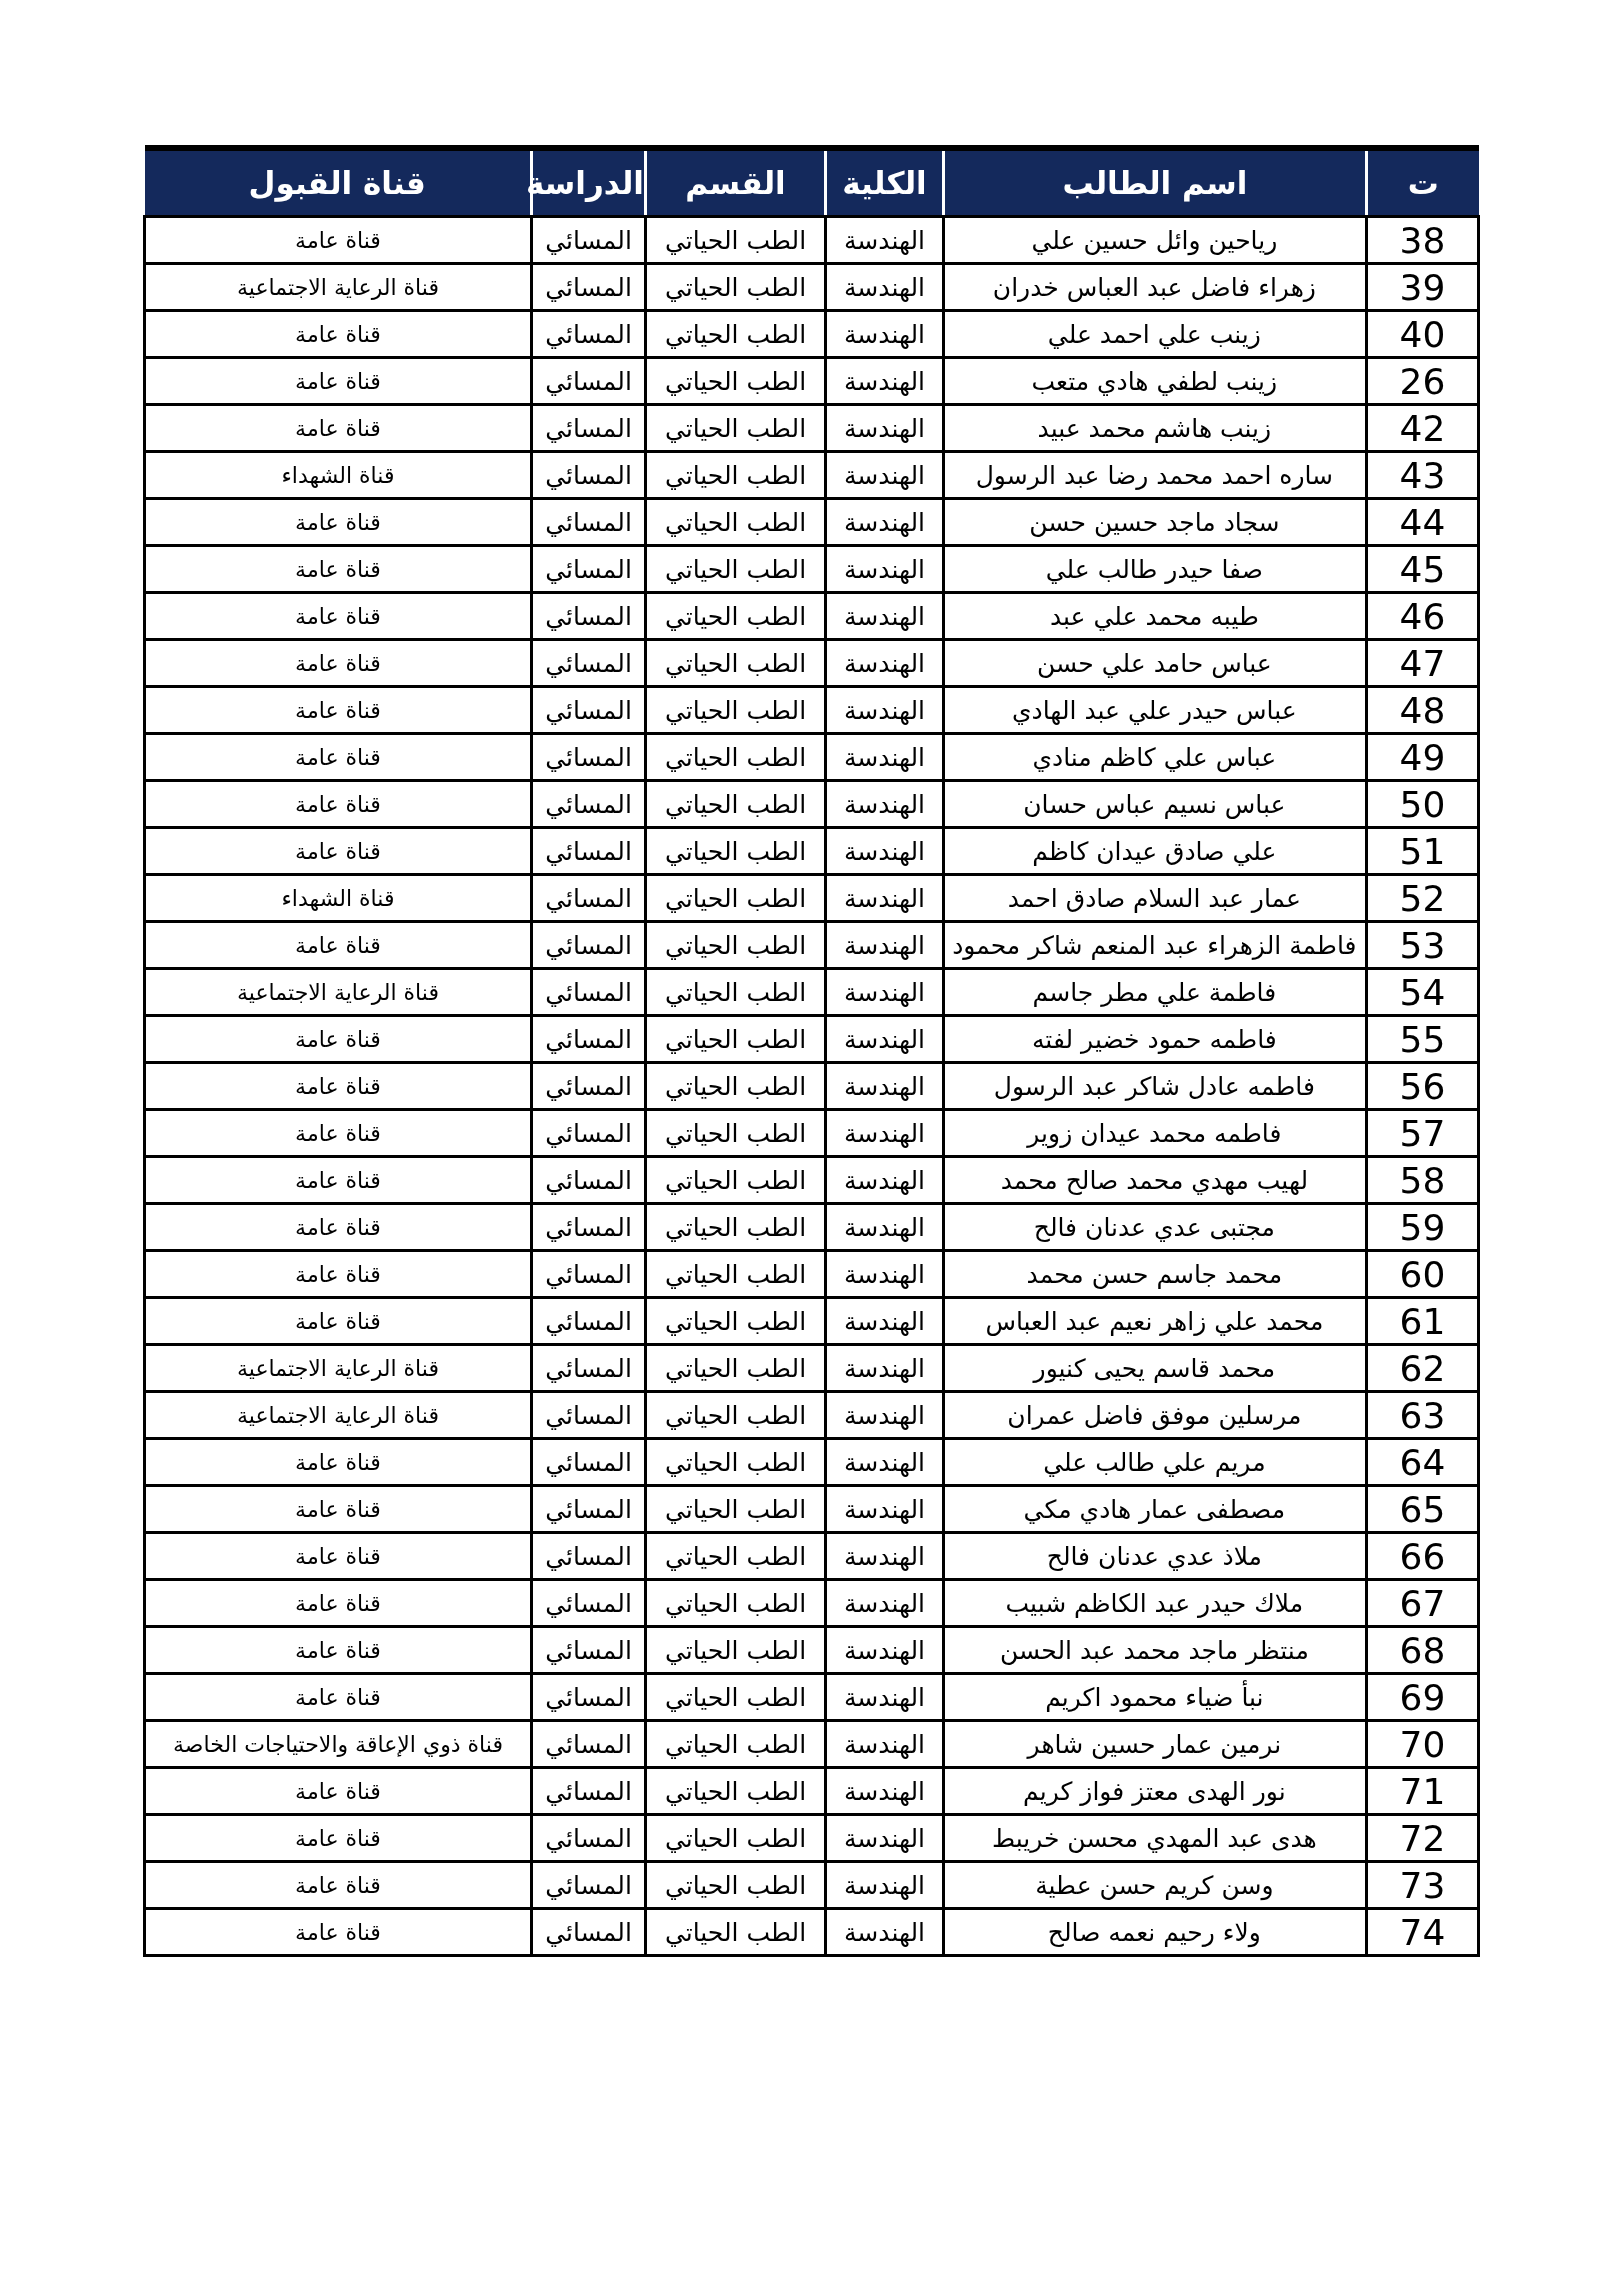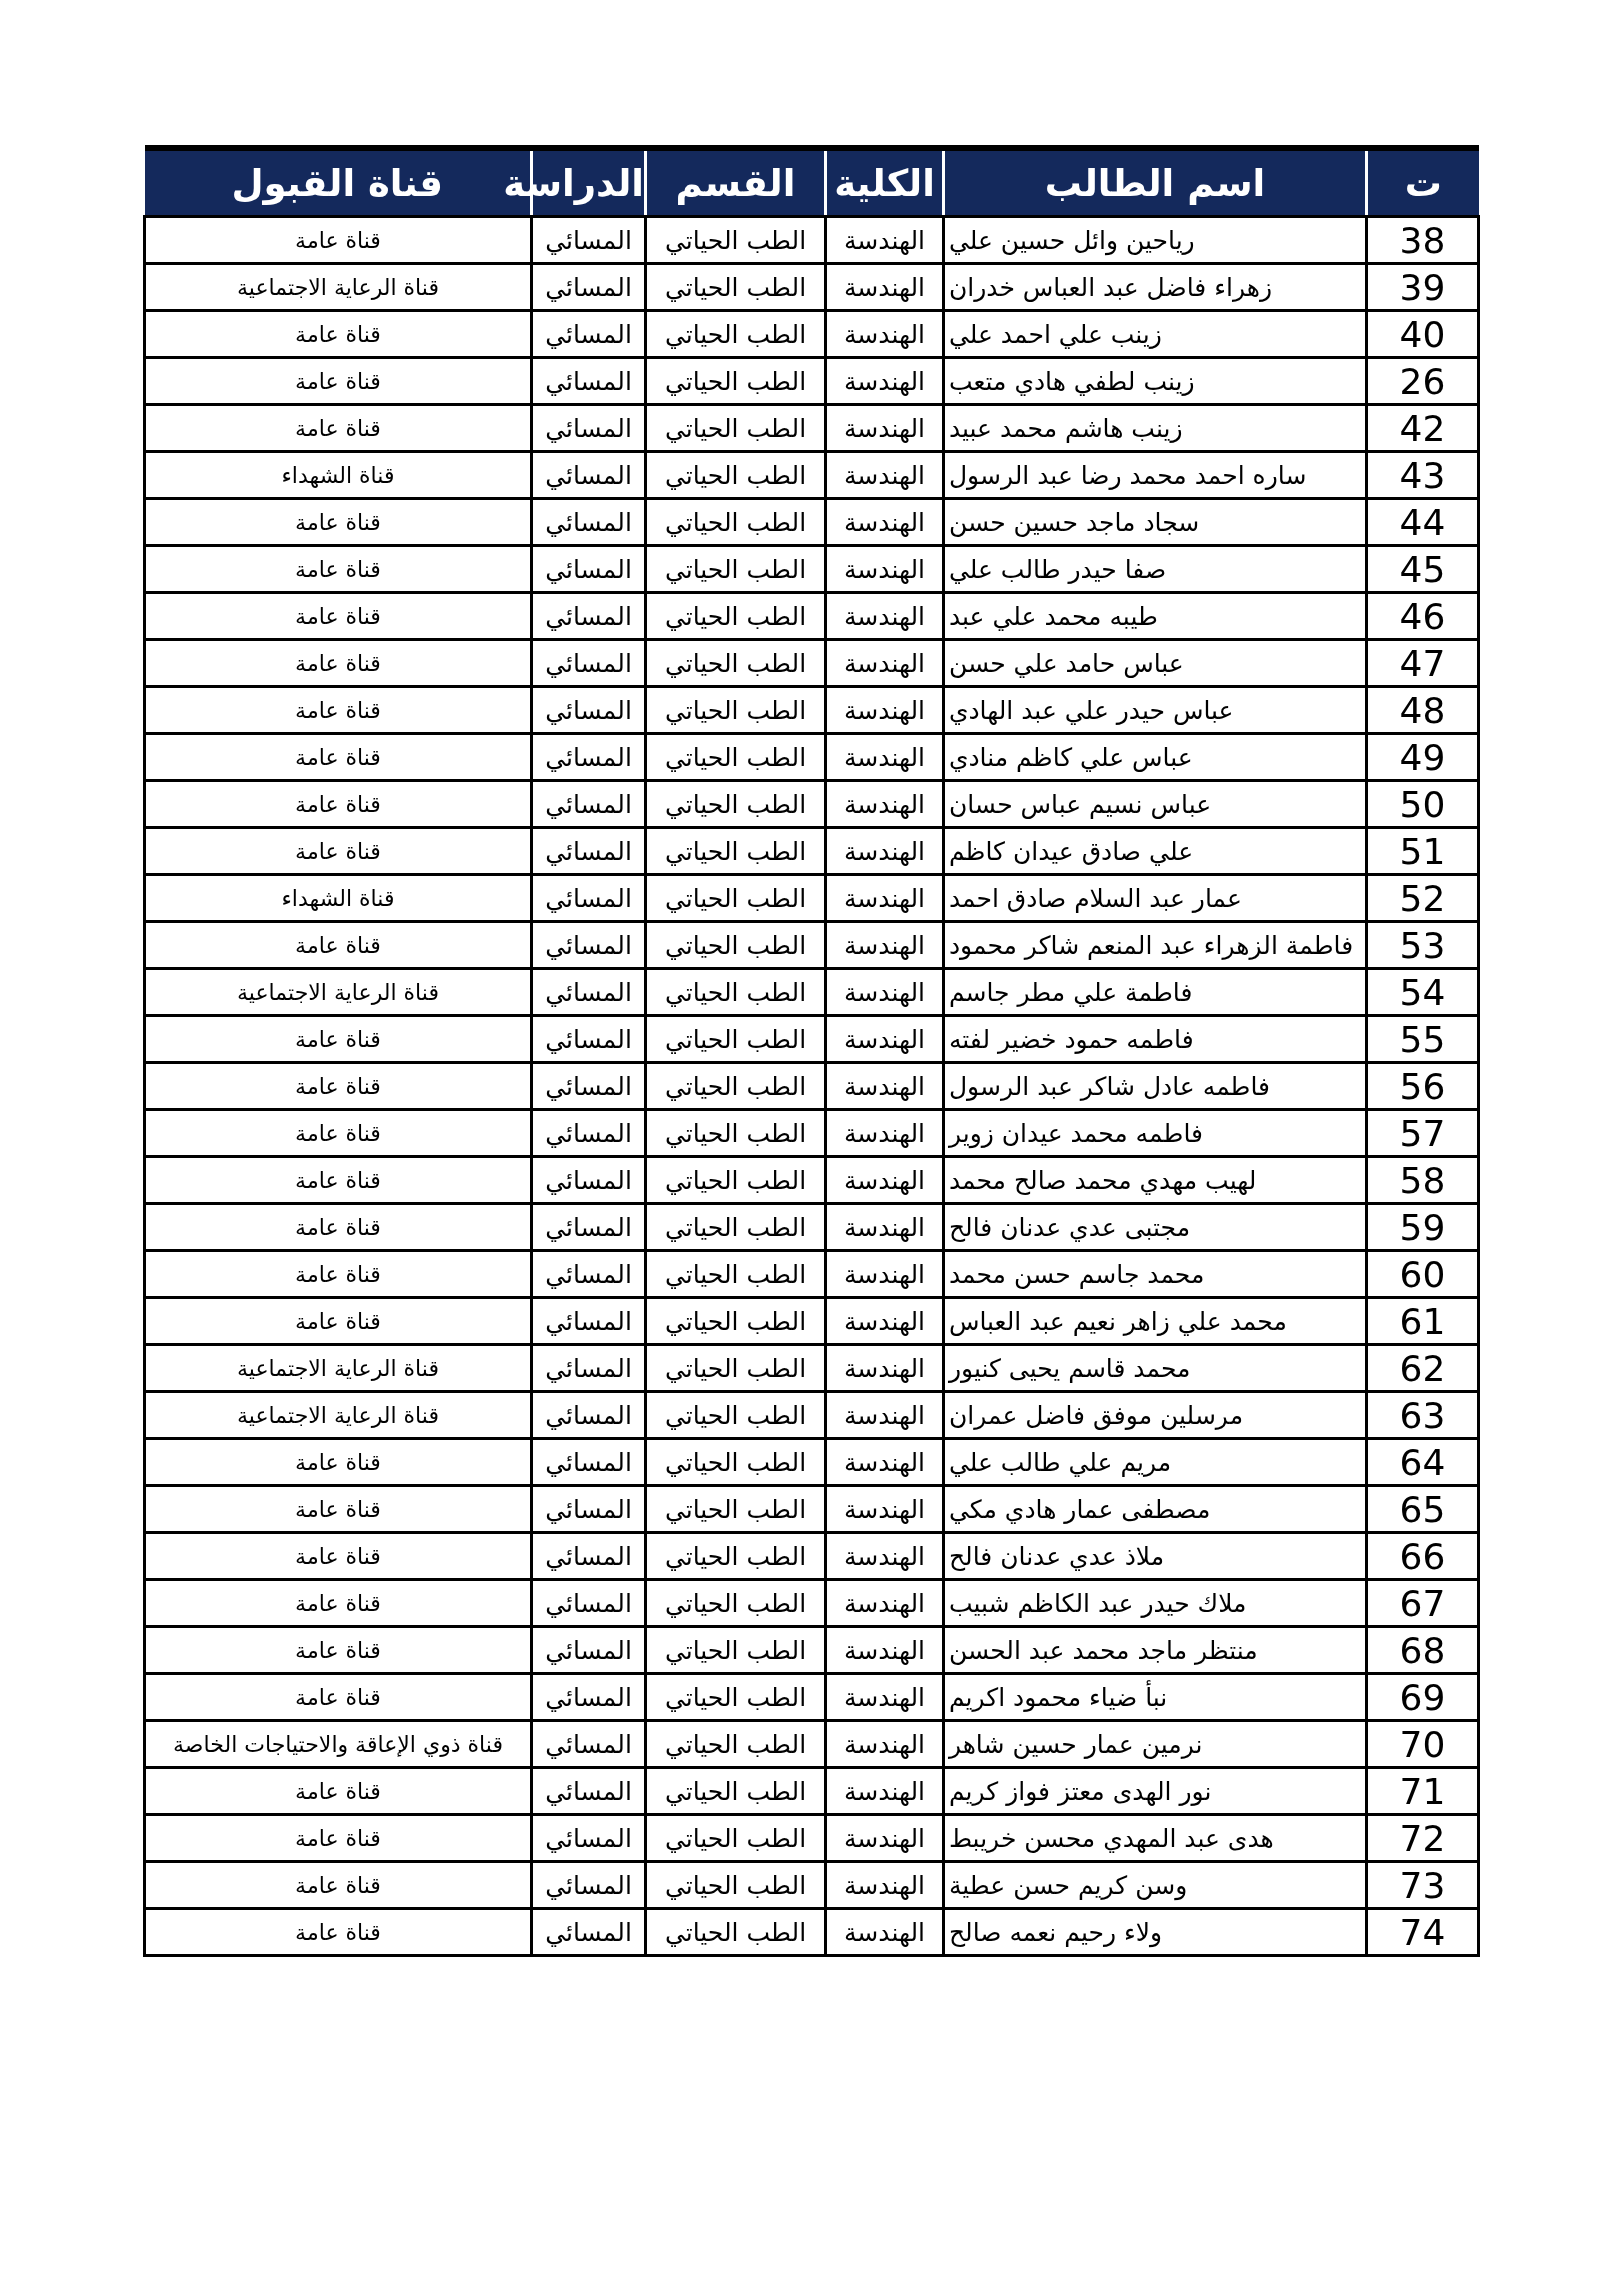--- a/index.html
+++ b/index.html
@@ -26,21 +26,21 @@
   table{
     width:1334px;
     table-layout:fixed;
     border-collapse:collapse;
     direction:rtl;
   }
   thead th{
     background:var(--header-bg);
     color:var(--header-text);
     font-weight:bold;
-    font-size:37px;
+    font-size:31px;
     height:64px;
     vertical-align:middle;
     text-align:center;
     border-top:6.5px solid var(--border);
     border-bottom:3.9px solid var(--border);
     border-left:3.9px solid #ffffff;
     border-right:3.9px solid #ffffff;
     padding:0;
   }
   thead th:first-child{border-right:none;}
@@ -49,21 +49,21 @@
     border:3.3px solid var(--border);
     height:44px;
     vertical-align:middle;
     text-align:center;
     font-size:25px;
     padding:0 3.9px;
     white-space:nowrap;
     overflow:hidden;
   }
   tbody td.col-no{font-size:36px;}
-  tbody td.col-name{text-align:left;padding-right:5.2px;}
+  tbody td.col-name{text-align:center;padding-right:5.2px;}
   tbody td.col-channel{font-size:22px;}
 </style>
 </head>
 <body>
 
 <div class="table-wrap">
   <table>
     <colgroup>
       <col style="width:112px">
       <col style="width:423px">

